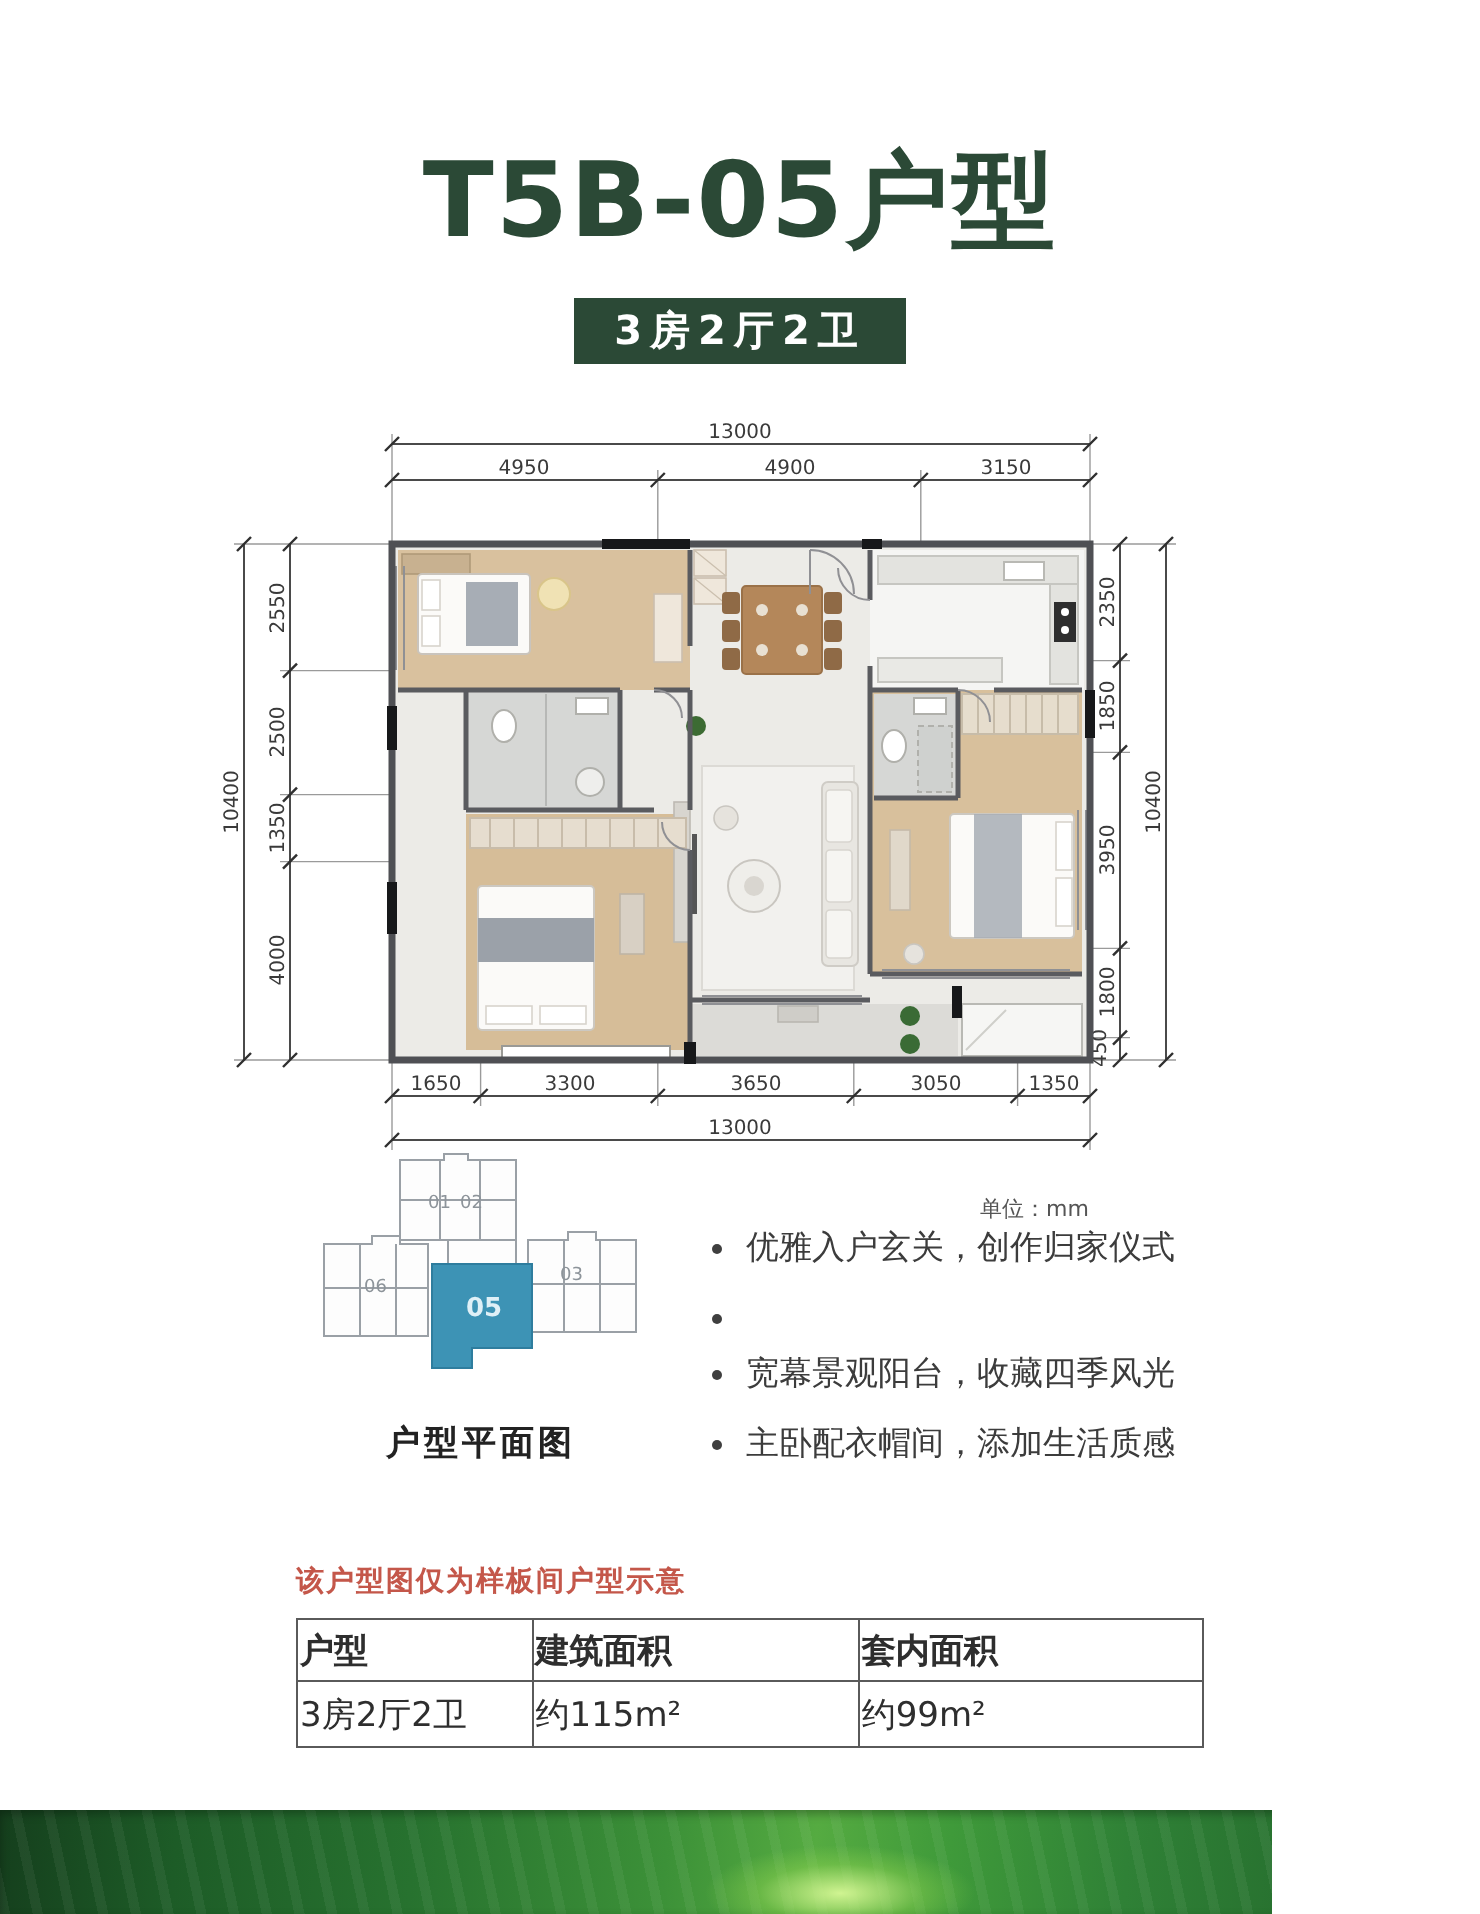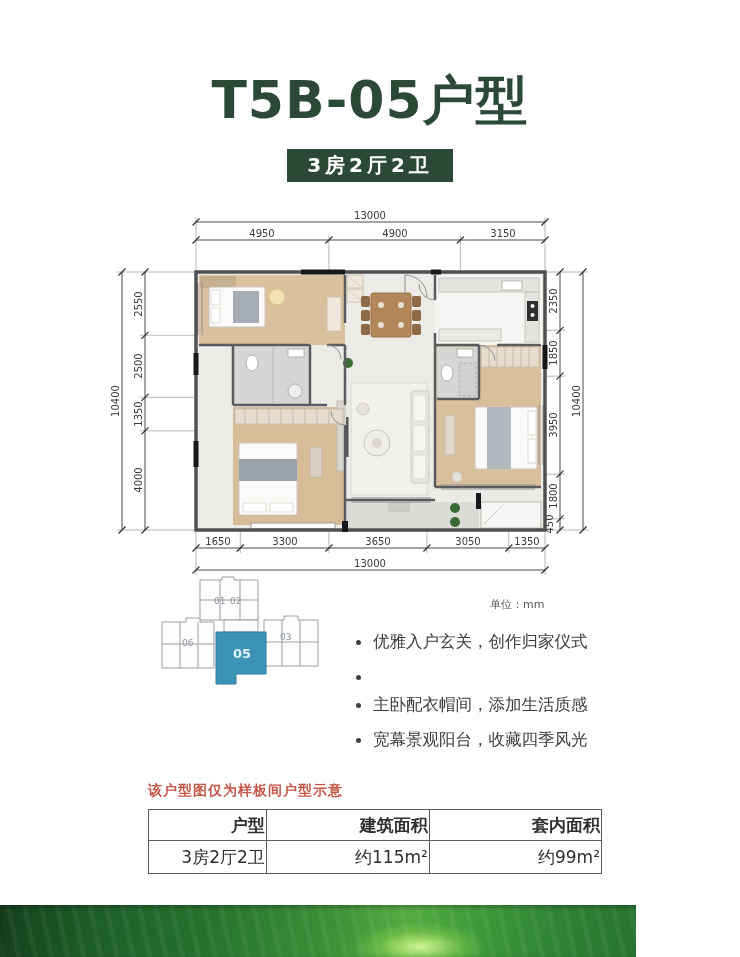--- a/index.html
+++ b/index.html
@@ -13,28 +13,28 @@
 
   .plan-wrap{position:absolute;left:105px;top:205px;width:500px;height:380px;}
   .dim{font-size:10px;fill:#3a3a3a;}
   .unit-note{position:absolute;left:490px;top:597px;width:95px;text-align:left;
              font-size:11px;color:#555;}
 
   .minimap{position:absolute;left:158px;top:574px;width:165px;}
   .minimap-caption{margin-top:2px;text-align:center;font-size:17px;font-weight:700;color:#222;letter-spacing:2px;}
   .mlabel{font-size:9px;fill:#8d949a;}
 
-  .features{position:absolute;left:356px;top:632px;width:280px;}
+  .features{position:absolute;left:356px;top:614px;width:280px;}
   .feature{display:flex;align-items:flex-start;margin-bottom:15px;color:#3c3c3c;font-size:16.5px;line-height:20px;}
   .feature .dot{flex:0 0 auto;width:5px;height:5px;border-radius:50%;background:#3f3f3f;margin:8px 12px 0 0;}
 
   .disclaimer{position:absolute;left:148px;top:782px;font-size:14px;font-weight:700;color:#c4574a;letter-spacing:1px;}
 
   .spec-table{position:absolute;left:148px;top:809px;width:454px;border-collapse:collapse;}
-  .spec-table th,.spec-table td{border:1.5px solid #5a5a5a;text-align:right;color:#2e2e2e;}
+  .spec-table th,.spec-table td{border:1.5px solid #5a5a5a;text-align:left;color:#2e2e2e;}
   .spec-table th{height:28px;font-size:17px;font-weight:700;}
   .spec-table td{height:30px;font-size:17px;font-weight:400;}
   .spec-table .c1{width:26%;}.spec-table .c2{width:36%;}.spec-table .c3{width:38%;margin-left:40px;}
 
   .footer{position:absolute;left:0;top:905px;width:740px;height:52px;
     background:
       radial-gradient(ellipse 90px 32px at 420px 80%, rgba(215,248,150,.95), rgba(140,210,80,.45) 45%, rgba(140,210,80,0) 75%),
       repeating-linear-gradient(78deg, rgba(255,255,255,.05) 0 5px, rgba(0,0,0,0) 5px 16px),
       linear-gradient(95deg,#153f1d 0%,#1d5c27 12%,#27722f 28%,#3c9138 45%,#55ab41 55%,#3f9a3a 64%,#2f8136 76%,#27702f 88%,#1d5a26 100%);
     box-shadow:inset 0 2px 5px rgba(0,0,0,.3);}
@@ -333,37 +333,38 @@
         <line x1="106" y1="68" x2="160" y2="68"></line>
         <rect x="66" y="46" width="34" height="12"></rect>
       </g>
       <path d="M58,58 h50 v42 h-30 v10 h-20 z" fill="#3d93b5" stroke="#2e7d9e" stroke-width="1"></path>
       <text class="mlabel" x="56" y="30">01</text>
       <text class="mlabel" x="72" y="30">02</text>
       <text class="mlabel" x="24" y="72">06</text>
       <text class="mlabel" x="122" y="66">03</text>
       <text x="75" y="84" font-size="13" font-weight="bold" fill="#dff0f7">05</text>
     </svg>
+    <div class="minimap-caption">户型平面图</div>
   </div>
 
   <div class="features">
     <div class="feature">
       <span class="dot"></span>
       <span>优雅入户玄关，创作归家仪式</span>
     </div>
     <div class="feature">
       <span class="dot"></span>
     </div>
     <div class="feature">
       <span class="dot"></span>
-      <span>主卧配衣帽间，添加生活质感</span>
+      <span>宽幕景观阳台，收藏四季风光</span>
     </div>
     <div class="feature">
       <span class="dot"></span>
-      <span>宽幕景观阳台，收藏四季风光</span>
+      <span>主卧配衣帽间，添加生活质感</span>
     </div>
   </div>
 
   <div class="disclaimer">该户型图仅为样板间户型示意</div>
 
   <table class="spec-table">
     <tbody>
         <tr>
       <th class="c1">户型</th>
       <th class="c2">建筑面积</th>

